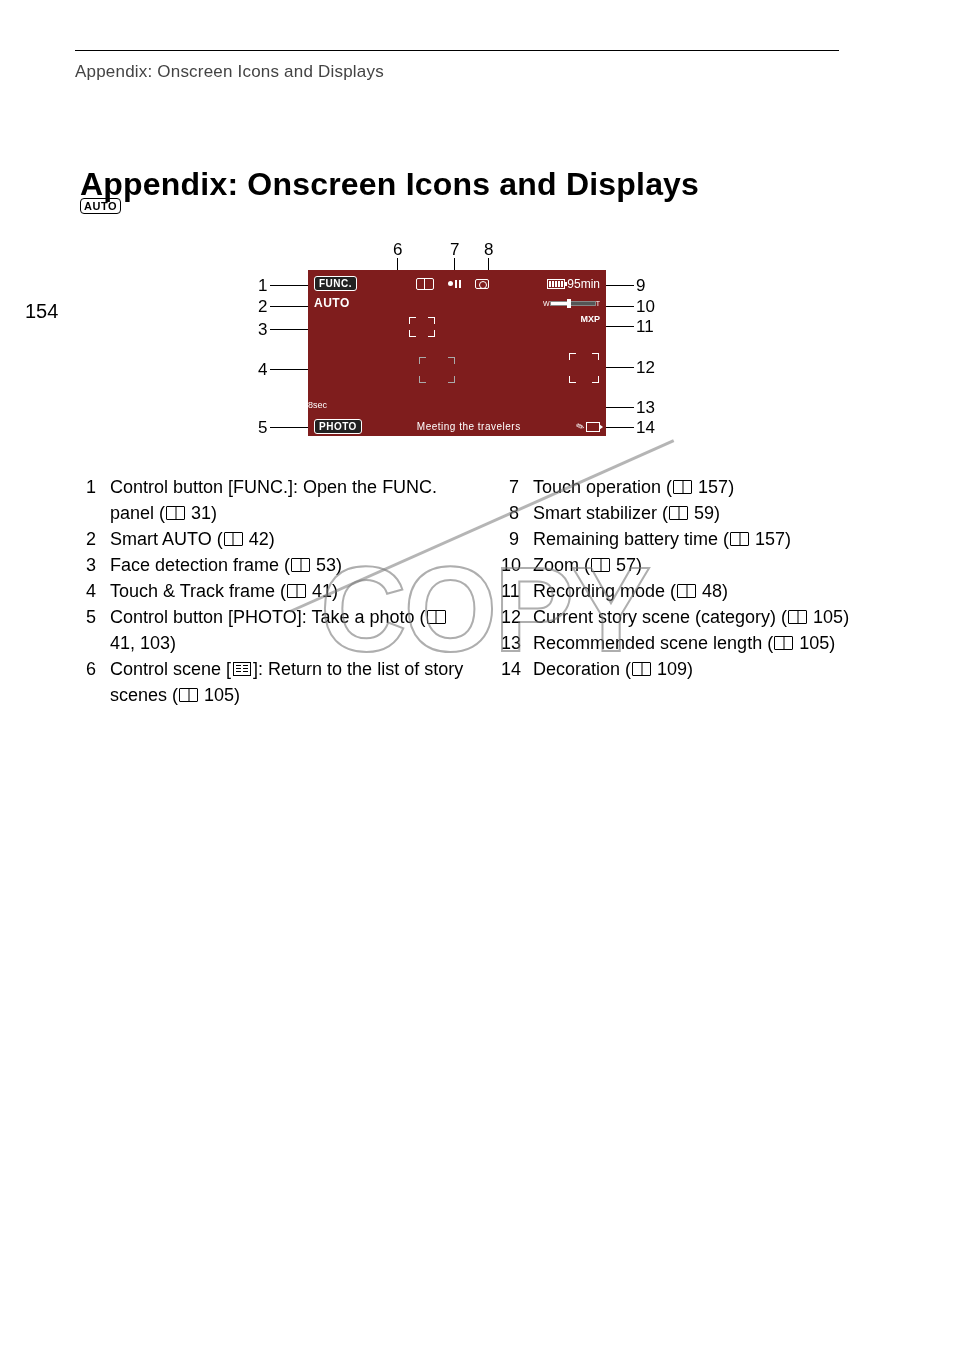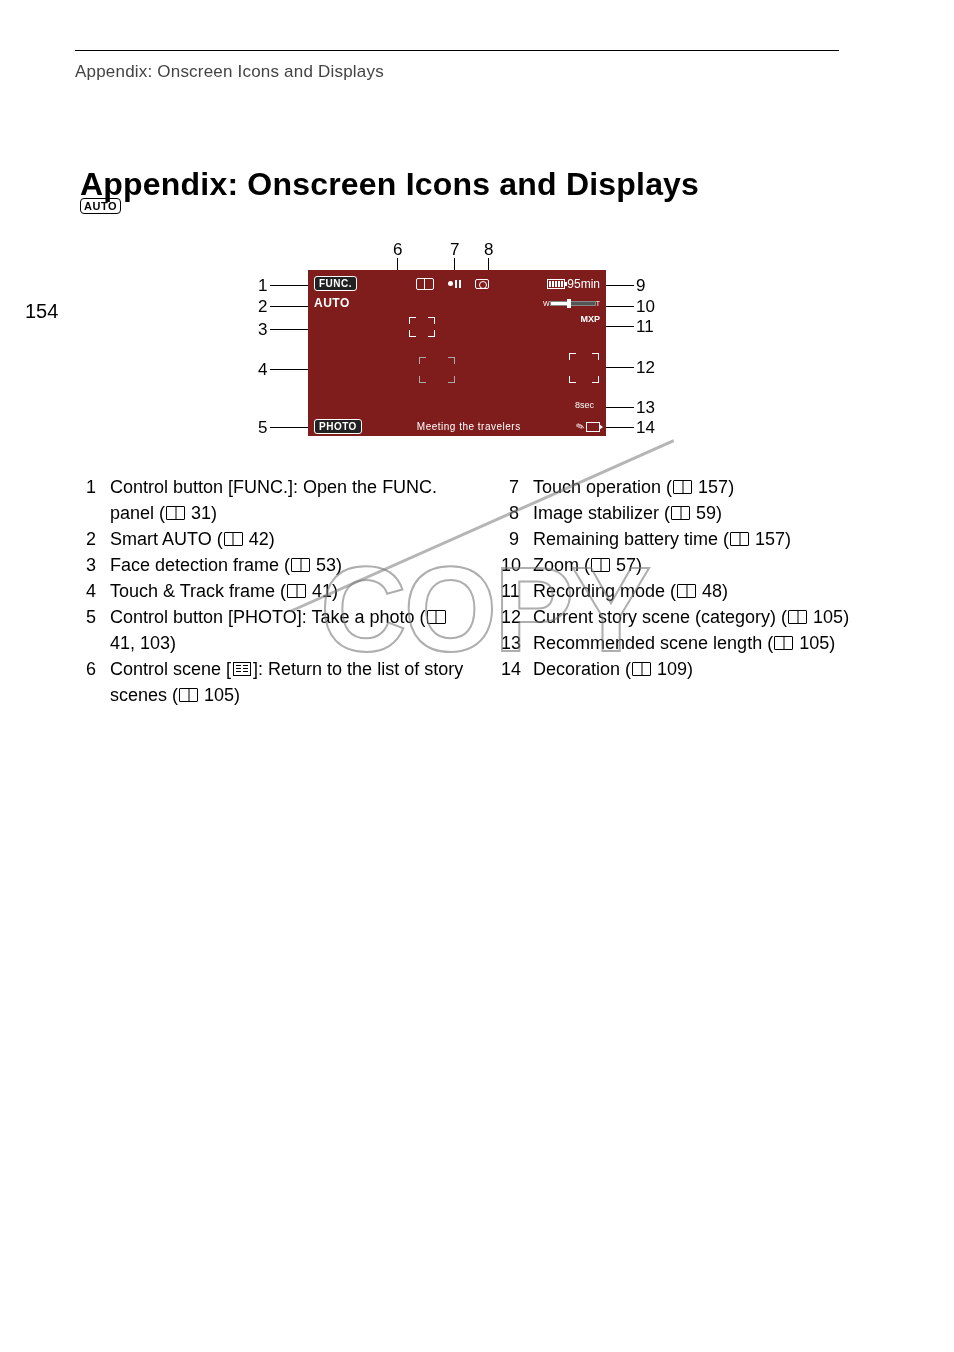--- a/index.html
+++ b/index.html
@@ -358,21 +358,21 @@
           <span class="c br"></span>
       </div>
 
       <div class="bracket" style="top:82px; left:260px; width:30px; height:30px;">
         <span class="c tl"></span>
           <span class="c tr"></span>
           <span class="c bl"></span>
           <span class="c br"></span>
       </div>
 
-      <div class="row" style="top:130px; right:12px; justify-content:flex-end;">
+      <div class="row" style="top:130px; right:22px; ">
         <span class="sec">8sec</span>
       </div>
 
       <div class="row" style="bottom:2px; left:6px; right:6px; justify-content:space-between; align-items:center;">
         <span class="photo-btn">PHOTO</span>
         <span class="scene-title">Meeting the travelers</span>
         <span class="wave-cam">
           <span class="pen">✎</span>
             <span class="cm"></span>
         </span>
@@ -408,21 +408,21 @@
       </div>
     </div>
 
     <div class="col">
       <div class="item">
         <span class="num">7</span>
         <span class="txt"><span>Touch operation (</span><span class="book-icon"></span><span> 157)</span></span>
       </div>
       <div class="item">
         <span class="num">8</span>
-        <span class="txt"><span>Image stabilizer (</span><span class="book-icon"></span><span> 59)</span></span>
+        <span class="txt"><span>Smart stabilizer (</span><span class="book-icon"></span><span> 59)</span></span>
       </div>
       <div class="item">
         <span class="num">9</span>
         <span class="txt"><span>Remaining battery time (</span><span class="book-icon"></span><span> 157)</span></span>
       </div>
       <div class="item">
         <span class="num">10</span>
         <span class="txt"><span>Zoom (</span><span class="book-icon"></span><span> 57)</span></span>
       </div>
       <div class="item">

